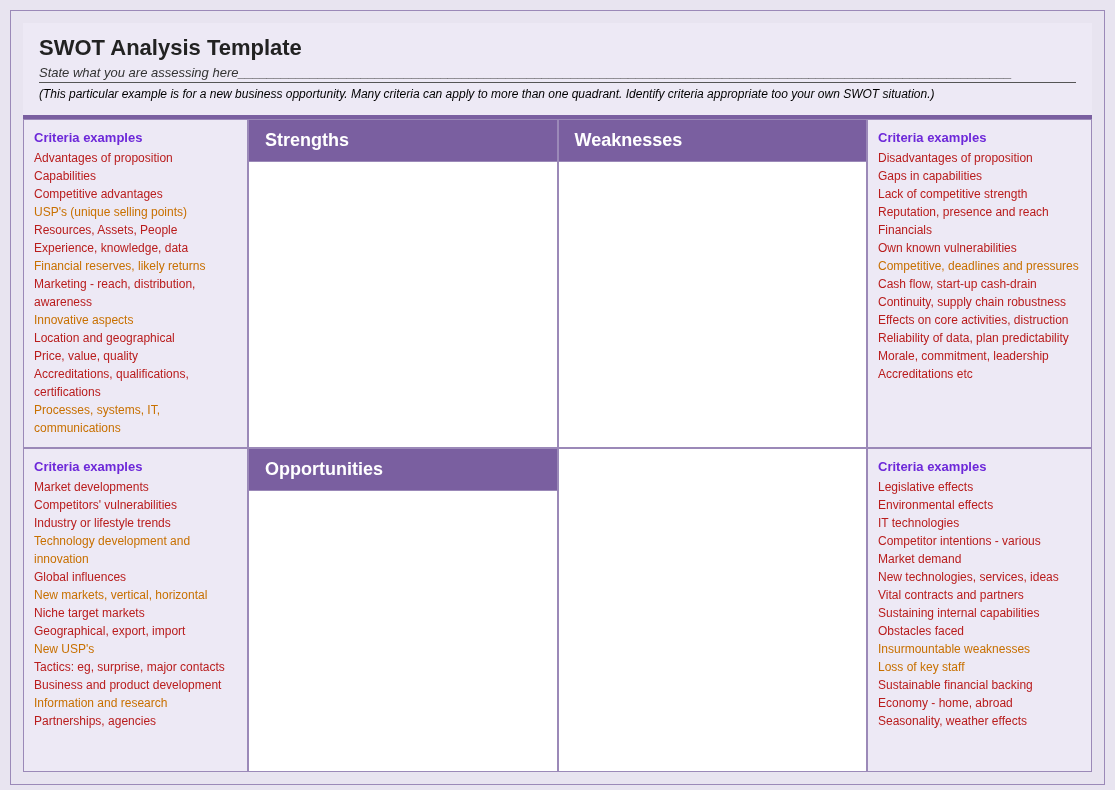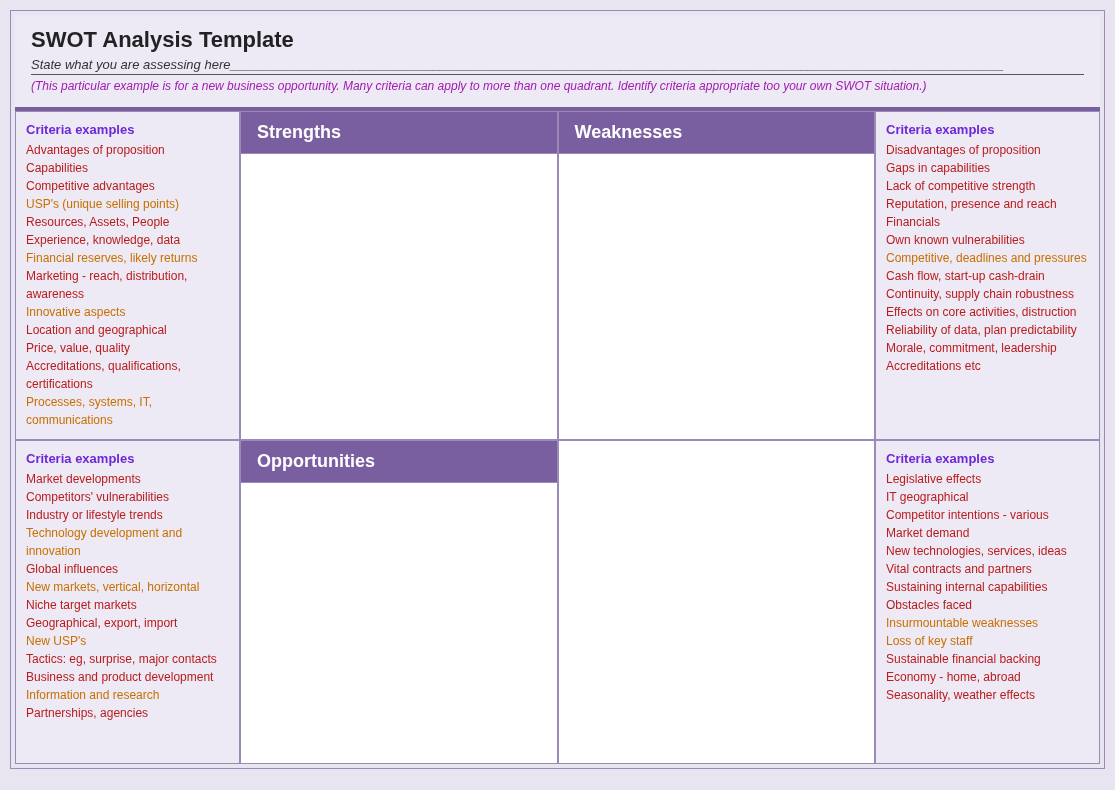--- a/index.html
+++ b/index.html
@@ -6,21 +6,21 @@
     body {
       font-family: Arial, sans-serif;
       background: #e8e4f0;
       width: 1115px;
       min-height: 790px;
       padding: 10px;
     }
     .outer-container {
       background: #e8e4f0;
       border: 1px solid #9b89b8;
-      padding: 4px;
+      padding: 12px;
     }
     .header-section {
       background: #ede9f5;
       padding: 12px 16px 14px 16px;
       border-bottom: 2px solid #7a5fa0;
     }
     .header-title {
       font-size: 22px;
       font-weight: bold;
       color: #222;
@@ -30,21 +30,21 @@
       font-size: 13px;
       font-style: italic;
       color: #333;
       border-bottom: 1px solid #555;
       padding-bottom: 2px;
       margin-bottom: 4px;
     }
     .header-note {
       font-size: 12px;
       font-style: italic;
-      color: #a21caf;
+      color: #000000;
     }
     .grid-container {
       display: grid;
       grid-template-columns: 225px 1fr 1fr 225px;
       grid-template-rows: auto auto;
       border-top: 2px solid #7a5fa0;
     }
     .criteria-cell {
       background: #ede9f5;
       padding: 10px 10px;
@@ -178,21 +178,22 @@
     </div>
 
     <div class="quadrant-wrapper">
       <div class="quadrant-body"></div>
     </div>
 
     <div class="criteria-cell">
       <div class="criteria-header">Criteria examples</div>
       <div id="criteria-br-items">
           <div class="item">Legislative effects</div>
-          <div class="item">IT geographical</div>
+          <div class="item">Environmental effects</div>
+          <div class="item">IT technologies</div>
           <div class="item">Competitor intentions - various</div>
           <div class="item">Market demand</div>
           <div class="item">New technologies, services, ideas</div>
           <div class="item">Vital contracts and partners</div>
           <div class="item">Sustaining internal capabilities</div>
           <div class="item">Obstacles faced</div>
           <div class="item orange">Insurmountable weaknesses</div>
           <div class="item orange">Loss of key staff</div>
           <div class="item">Sustainable financial backing</div>
           <div class="item">Economy - home, abroad</div>

